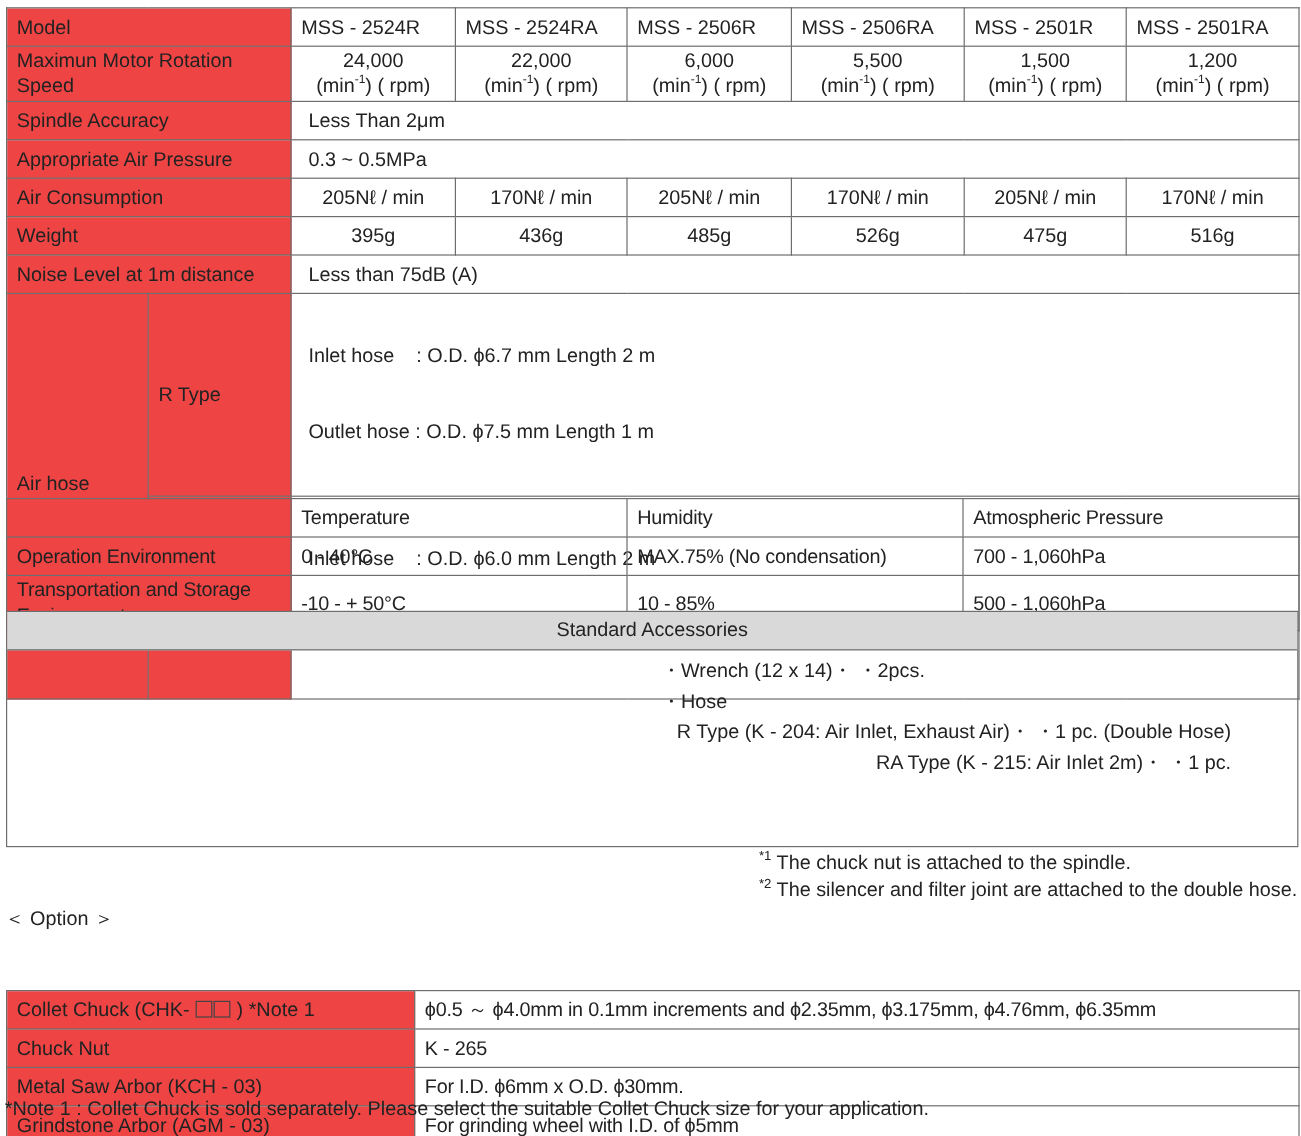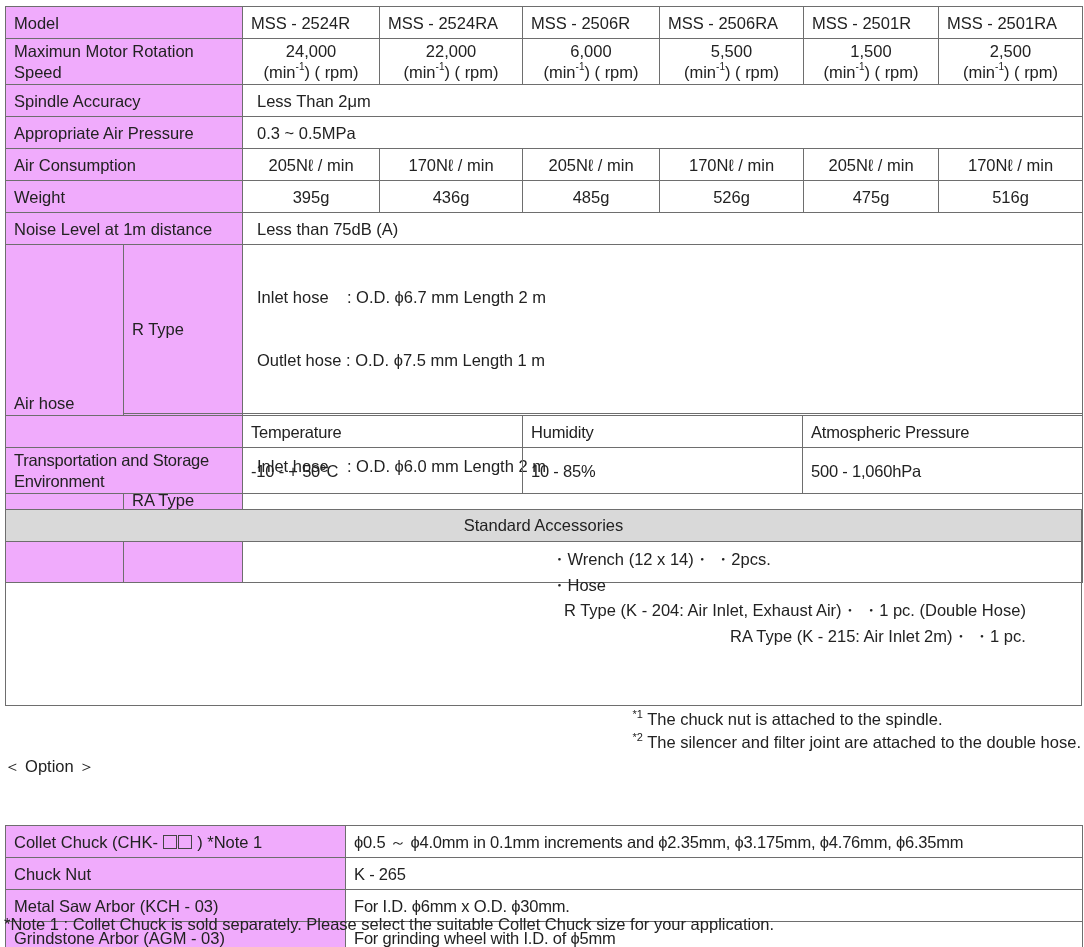--- a/index.html
+++ b/index.html
@@ -1,20 +1,20 @@
 <!DOCTYPE html>
 <html><head>
 <meta charset="utf-8">
 <style>
   * { box-sizing: border-box; margin: 0; padding: 0; }
   html, body { width: 1084px; height: 947px; background: #ffffff; overflow: hidden; }
   body { font-family: "Liberation Sans", sans-serif; color: #222; font-size: 16.5px; position: relative; }
   table { border-collapse: collapse; position: absolute; table-layout: fixed; }
   td { border: 1.5px solid #6e6e6e; padding: 0 8px; vertical-align: middle; line-height: 22px; white-space: nowrap; }
-  .hd { background: #f0abfc; }
+  .hd { background: #ef4444; }
   .c { text-align: center; }
   .two { line-height: 21px; }
   sup { font-size: 10px; line-height: 0; position: relative; top: -1px; vertical-align: super; }
   .fn-sup { font-size: 11px; }
 
   #spec { left: 5px; top: 6px; width: 1077px; }
   #env { left: 5px; top: 375px; width: 1077px; margin-top: 40px; }
   #env td { font-family: "Liberation Sans", sans-serif; font-stretch: condensed; letter-spacing: -0.2px; }
   #acc { left: 5px; top: 509px; width: 1077px; height: 197px; border: 1.5px solid #6e6e6e; position: absolute; }
   #acc .acc-head { background: #d9d9d9; border-bottom: 1.5px solid #6e6e6e; height: 32px; line-height: 31px; text-align: center; }
@@ -74,21 +74,21 @@
         </td>
     <td class="c two">
           <div>5,500</div>
           <div><span>(min</span><sup>-1</sup><span>) ( rpm)</span></div>
         </td>
     <td class="c two">
           <div>1,500</div>
           <div><span>(min</span><sup>-1</sup><span>) ( rpm)</span></div>
         </td>
     <td class="c two">
-          <div>2,500</div>
+          <div>1,200</div>
           <div><span>(min</span><sup>-1</sup><span>) ( rpm)</span></div>
         </td>
   </tr>
   <tr style="height:32px">
     <td class="hd" colspan="2">Spindle Accuracy</td>
     <td colspan="6" style="padding-left:14px">Less Than 2μm</td>
   </tr>
   <tr style="height:32px">
     <td class="hd" colspan="2">Appropriate Air Pressure</td>
     <td colspan="6" style="padding-left:14px">0.3 ~ 0.5MPa</td>
@@ -143,20 +143,26 @@
       <col style="width:280px">
       <col style="width:280px">
   </colgroup>
   <tbody>
       <tr style="height:32px">
     <td class="hd"></td>
     <td>Temperature</td>
     <td>Humidity</td>
     <td>Atmospheric Pressure</td>
   </tr>
+  <tr style="height:32px">
+    <td class="hd">Operation Environment</td>
+    <td>0 - 40°C</td>
+    <td>MAX.75% (No condensation)</td>
+    <td>700 - 1,060hPa</td>
+  </tr>
   <tr style="height:46px">
     <td class="hd two">
       <div>Transportation and Storage</div>
       <div>Environment</div>
     </td>
     <td>-10 - + 50°C</td>
     <td>10 - 85%</td>
     <td>500 - 1,060hPa</td>
   </tr>
 </tbody>

